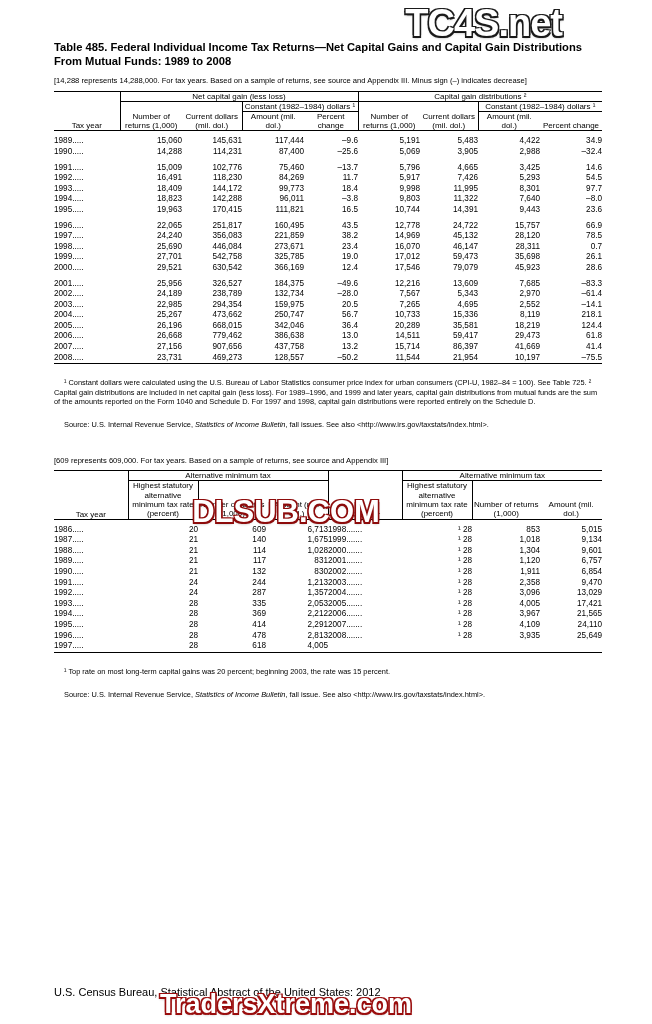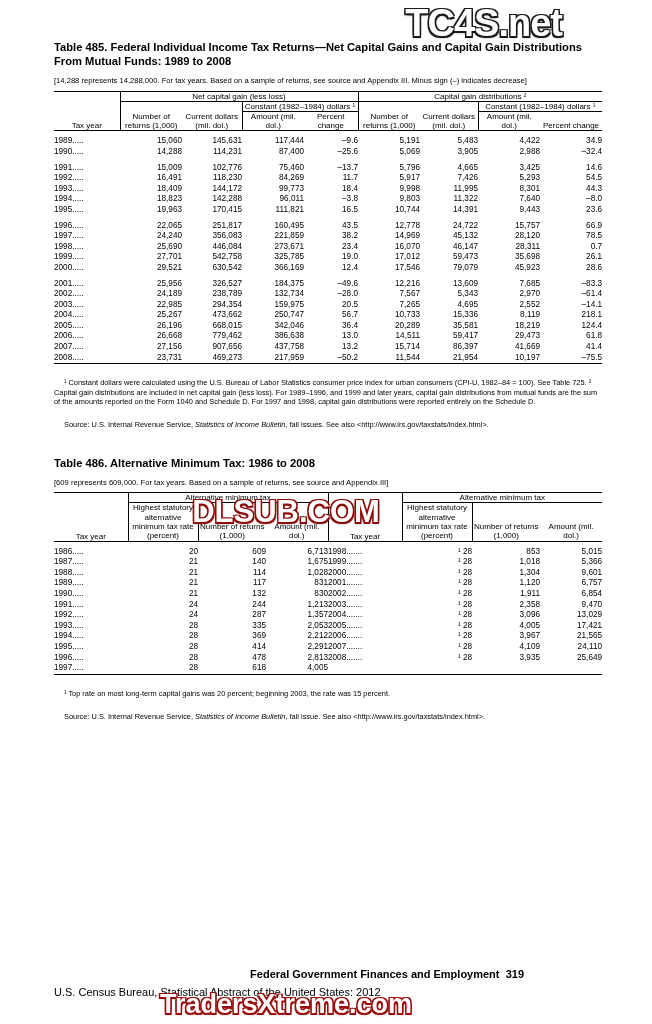--- a/index.html
+++ b/index.html
@@ -254,21 +254,21 @@
           </tr>
         <tr>
             <td class="yr">1993.....</td>
             <td class="num">18,409</td>
             <td class="num">144,172</td>
             <td class="num">99,773</td>
             <td class="num">18.4</td>
             <td class="num">9,998</td>
             <td class="num">11,995</td>
             <td class="num">8,301</td>
-            <td class="num">44.3</td>
+            <td class="num">97.7</td>
           </tr>
         <tr>
             <td class="yr">1994.....</td>
             <td class="num">18,823</td>
             <td class="num">142,288</td>
             <td class="num">96,011</td>
             <td class="num">–3.8</td>
             <td class="num">9,803</td>
             <td class="num">11,322</td>
             <td class="num">7,640</td>
@@ -420,37 +420,36 @@
             <td class="num">13.2</td>
             <td class="num">15,714</td>
             <td class="num">86,397</td>
             <td class="num">41,669</td>
             <td class="num">41.4</td>
           </tr>
         <tr class="rule-bot">
             <td class="yr">2008.....</td>
             <td class="num">23,731</td>
             <td class="num">469,273</td>
-            <td class="num">217,959</td>
+            <td class="num">128,557</td>
             <td class="num">–50.2</td>
             <td class="num">11,544</td>
             <td class="num">21,954</td>
             <td class="num">10,197</td>
             <td class="num">–75.5</td>
           </tr>
       </tbody>
     </table>
 
     <div class="footnotes">
       <div class="indent">¹ Constant dollars were calculated using the U.S. Bureau of Labor Statistics consumer price index for urban consumers (CPI-U, 1982–84 = 100). See Table 725. ² Capital gain distributions are included in net capital gain (less loss). For 1989–1996, and 1999 and later years, capital gain distributions from mutual funds are the sum of the amounts reported on the Form 1040 and Schedule D. For 1997 and 1998, capital gain distributions were reported entirely on the Schedule D.</div>
       <div class="indent"><span>Source: U.S. Internal Revenue Service, </span><i>Statistics of Income Bulletin</i><span>, fall issues. See also &lt;http://www.irs.gov/taxstats/index.html&gt;.</span></div>
     </div>
 
     <div class="t486">
-      <h1 class="table-title">Table 486. Alternative Minimum Tax: 1986 to 2008</h1>
       <p class="headnote">[609 represents 609,000. For tax years. Based on a sample of returns, see source and Appendix III]</p>
 
       <table class="stat">
         <colgroup>
           <col style="width:74px">
           <col style="width:70px">
           <col style="width:68px">
           <col style="width:62px">
           <col style="width:74px">
           <col style="width:70px">
@@ -490,21 +489,21 @@
               <td class="num">5,015</td>
             </tr>
           <tr>
               <td class="yr">1987.....</td>
               <td class="num">21</td>
               <td class="num">140</td>
               <td class="num">1,675</td>
               <td class="yr">1999.......</td>
               <td class="num">¹ 28</td>
               <td class="num">1,018</td>
-              <td class="num">5,366</td>
+              <td class="num">9,134</td>
             </tr>
           <tr>
               <td class="yr">1988.....</td>
               <td class="num">21</td>
               <td class="num">114</td>
               <td class="num">1,028</td>
               <td class="yr">2000.......</td>
               <td class="num">¹ 28</td>
               <td class="num">1,304</td>
               <td class="num">9,601</td>
@@ -602,22 +601,19 @@
         </tbody>
       </table>
 
       <div class="footnotes">
         <div class="indent">¹ Top rate on most long-term capital gains was 20 percent; beginning 2003, the rate was 15 percent.</div>
         <div class="indent"><span>Source: U.S. Internal Revenue Service, </span><i>Statistics of Income Bulletin</i><span>, fall issue. See also &lt;http://www.irs.gov/taxstats/index.html&gt;.</span></div>
       </div>
     </div>
   </div>
 
-  <div class="footer-main">
-    <span>Federal Government Finances and Employment</span>&nbsp;&nbsp;<span>319</span>
-  </div>
   <div class="footer-sub">U.S. Census Bureau, Statistical Abstract of the United States: 2012</div>
 
   <div class="wm wm-tc4s">TC4S.net</div>
   <div class="wm wm-traders">TradersXtreme.com</div>
   <div class="wm wm-dlsub">DLSUB.COM</div>
 
 </div>
 
 </body></html>

